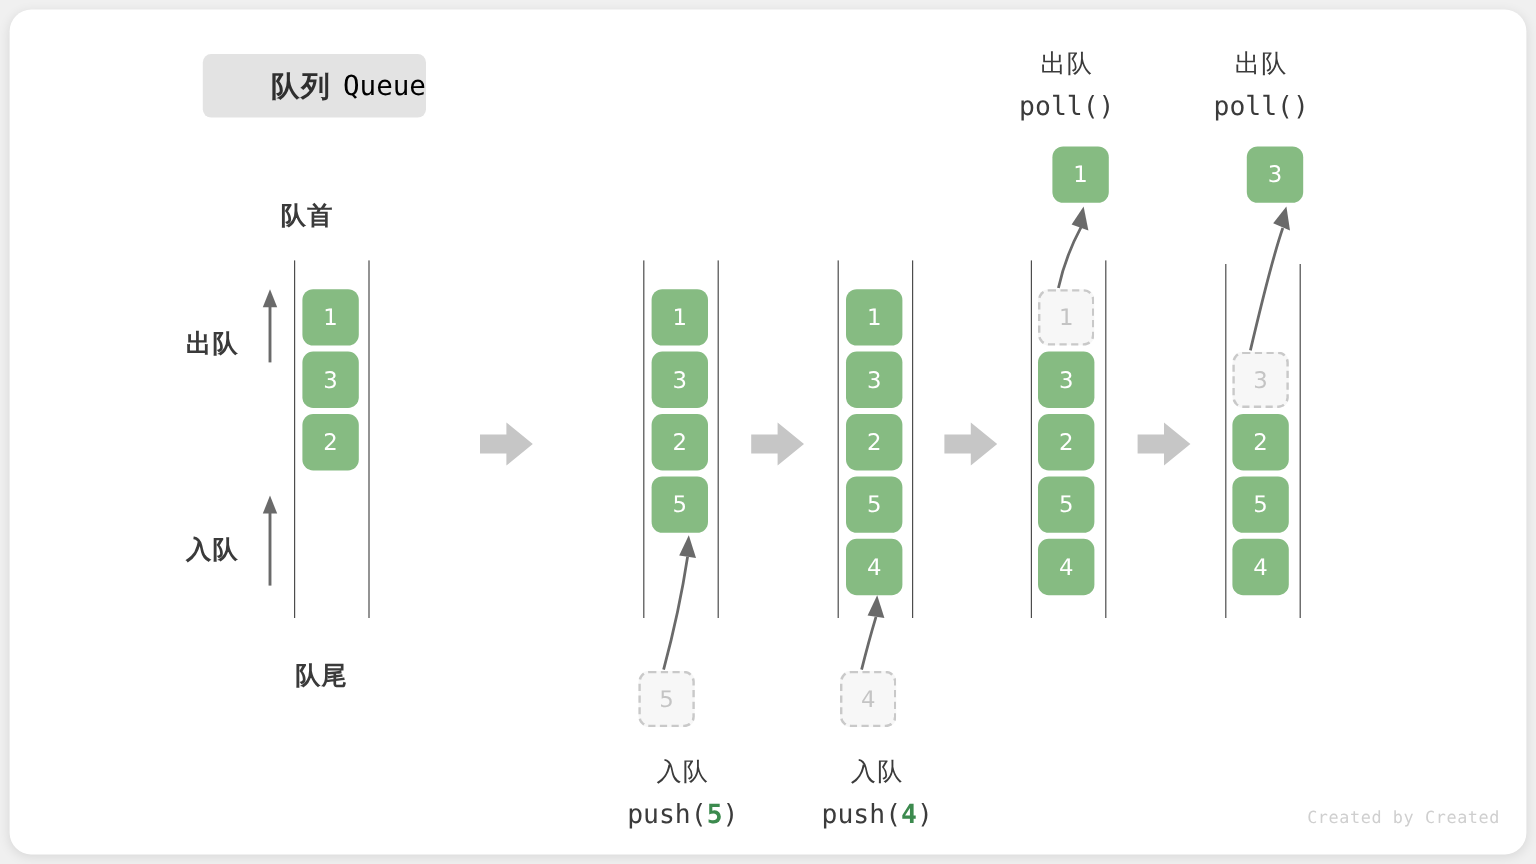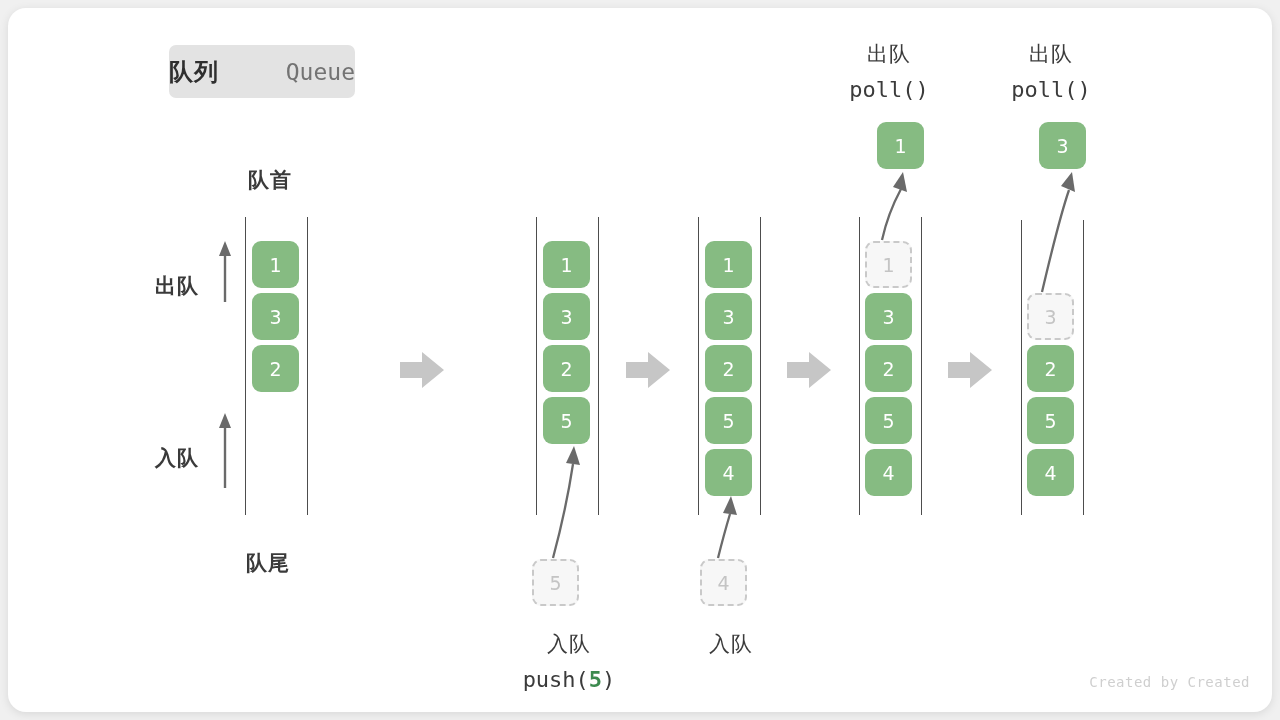--- a/index.html
+++ b/index.html
@@ -25,33 +25,33 @@
   .abs { position: absolute; }
 
   
   #title-badge {
     left: 161px; top: 37px;
     width: 186px; height: 53px;
     background: #e3e3e3;
     border-radius: 7px;
     display: flex;
     align-items: center;
-    justify-content: space-between;
+    justify-content: flex-end;
     gap: 10px;
   }
   #title-badge .cn {
     font-size: 24px;
     font-weight: bold;
     color: #2f2f2f;
     letter-spacing: 1px;
   }
   #title-badge .en {
     font-family: "DejaVu Sans Mono", monospace;
     font-size: 23px;
-    color: #737373;
+    color: #000000;
   }
 
   
   .cn-bold {
     font-size: 21px;
     font-weight: bold;
     color: #3a3a3a;
     letter-spacing: 1px;
     white-space: nowrap;
   }
@@ -118,21 +118,21 @@
 </head>
 <body>
 
 <div id="card">
 
   <div class="abs" id="title-badge">
     <span class="cn">队列</span>
     <span class="en">Queue</span>
   </div>
 
-  <div class="abs cn-bold" style="left:240px; top:158px;">队首</div>
+  <div class="abs cn-bold" style="left:226px; top:158px;">队首</div>
   <div class="abs cn-bold" style="left:238px; top:541px;text-align:center;">队尾</div>
 
   <div class="abs cn-bold" style="left:147px; top:264px;">出队</div>
   <svg class="abs" style="left:206px; top:232px;" width="22" height="62">
     <line x1="11" y1="62" x2="11" y2="14" stroke="#6a6a6a" stroke-width="2.4"></line>
     <polygon points="11,1 5,16 17,16" fill="#6a6a6a"></polygon>
   </svg>
 
   <div class="abs cn-bold" style="left:147px; top:436px;">入队</div>
   <svg class="abs" style="left:206px; top:404px;" width="22" height="76">
@@ -188,20 +188,21 @@
 
     <div class="abs cell ghost" style="left:692px; top:551px;">4</div>
 
     <svg class="abs" style="left:706px; top:486px;" width="34" height="66">
       <path d="M 4,64 C 8,48 13,30 16,20" fill="none" stroke="#6a6a6a" stroke-width="2.3"></path>
       <polygon points="17,2 9,19 23,21" fill="#6a6a6a"></polygon>
     </svg>
 
     <div class="abs op-label" style="left:648px; top:618px; width:150px;">
       <div class="cn">入队</div>
+      <div class="code"><span>push(</span><span class="num">4</span><span>)</span></div>
     </div>
   </div>
 
   <svg class="abs step-arrow" style="left:779px; top:342px;" viewBox="0 0 44 40">
     <polygon points="0,12 22,12 22,2 44,20 22,38 22,28 0,28" fill="#c6c6c6"></polygon>
   </svg>
 
   <div class="abs">
     <div class="abs op-label" style="left:806px; top:28px; width:150px;">
       <div class="cn">出队</div>

